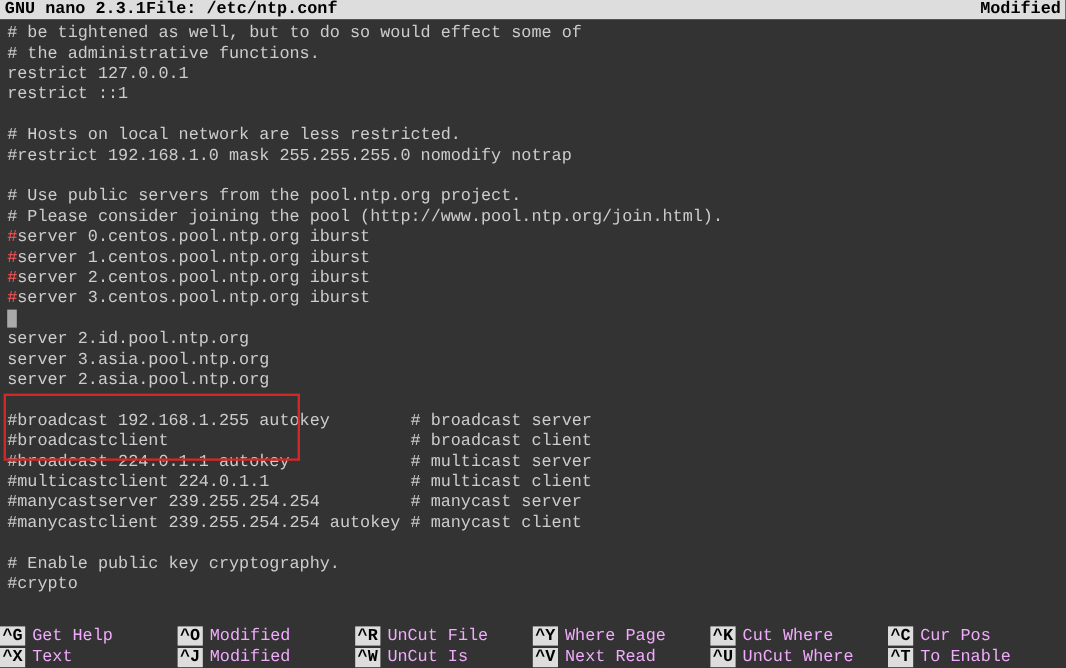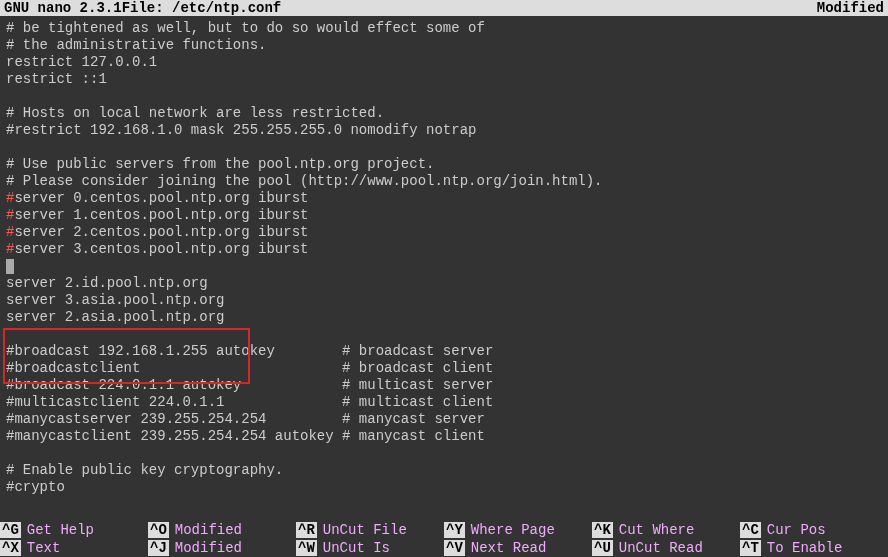--- a/index.html
+++ b/index.html
@@ -131,20 +131,20 @@
       <div class="shortcut">
         <span class="key">^W</span>
         <span class="key-label">UnCut Is</span>
       </div>
       <div class="shortcut">
         <span class="key">^V</span>
         <span class="key-label">Next Read</span>
       </div>
       <div class="shortcut">
         <span class="key">^U</span>
-        <span class="key-label">UnCut Read</span>
+        <span class="key-label">UnCut Where</span>
       </div>
       <div class="shortcut">
         <span class="key">^T</span>
         <span class="key-label">To Enable</span>
       </div>
     </div>
 </div>
 
 </body></html>

